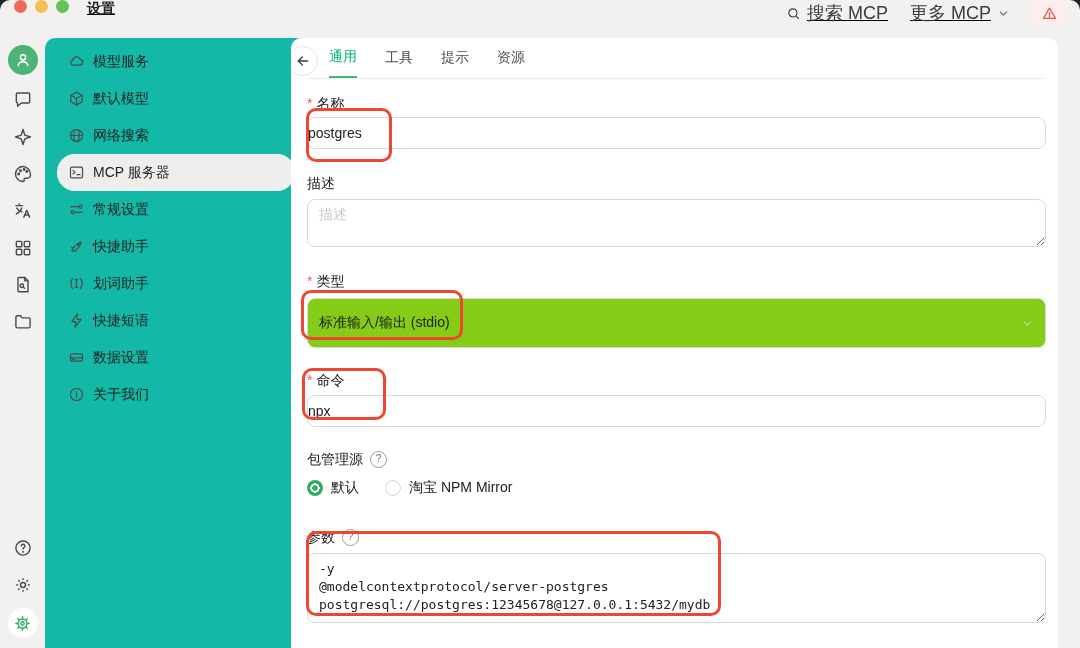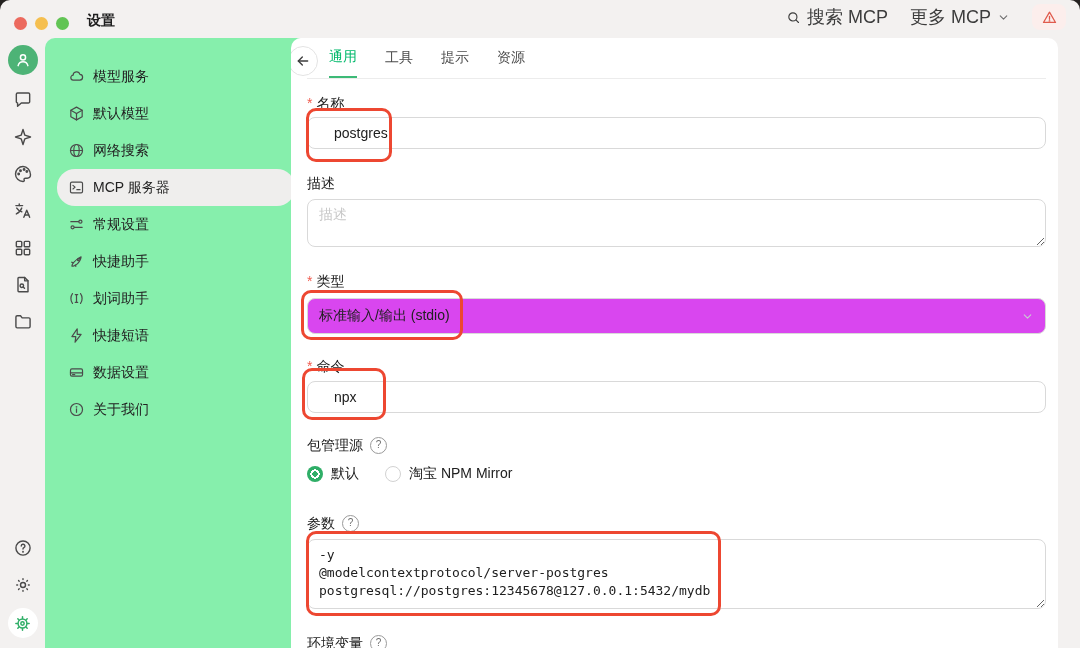--- a/index.html
+++ b/index.html
@@ -1,53 +1,53 @@
 <!DOCTYPE html>
 <html><head>
 <meta charset="utf-8">
 <style>
   html,body{margin:0;padding:0;background:#242220;font-family:"Liberation Sans","DejaVu Sans",sans-serif;}
   #app{position:relative;width:1080px;height:648px;background:#f3f1f0;overflow:hidden;border-radius:10px 10px 0 0;}
   svg{display:block}
   
-  .titlebar{position:absolute;left:0;top:0;width:100%;height:38px;display:flex;align-items:flex-end;padding:8px 14px;box-sizing:border-box;}
+  .titlebar{position:absolute;left:0;top:0;width:100%;height:38px;display:flex;align-items:flex-start;padding:0 14px;box-sizing:border-box;text-decoration:underline;}
   .lights{display:flex;gap:8px;align-items:center}
   .light{width:13px;height:13px;border-radius:50%}
   .light.red{background:#ec6a5e}.light.yellow{background:#f5bf4f}.light.green{background:#61c454}
   .win-title{margin-left:18px;font-size:14px;font-weight:bold;color:#1f1f1f}
   .tb-right{margin-left:auto;display:flex;align-items:center;gap:22px}
   .tb-group{display:flex;align-items:center;gap:6px;font-size:18px;color:#3c3c3c;cursor:pointer}
   .warn-pill{width:34px;height:26px;border-radius:8px;background:#fceeec;display:flex;align-items:center;justify-content:center;cursor:pointer}
   
   .rail{position:absolute;left:0;top:38px;width:45px;bottom:0;display:flex;flex-direction:column;align-items:center;}
   .avatar{width:30px;height:30px;border-radius:50%;background:#4db376;display:flex;align-items:center;justify-content:center;margin-top:7px;cursor:pointer}
   .rail-btn{width:24px;height:24px;margin-top:13px;display:flex;align-items:center;justify-content:center;color:#4a4a4a;cursor:pointer}
   .rail-bottom{position:absolute;left:0;bottom:10px;width:45px;display:flex;flex-direction:column;align-items:center}
   .gear-active{width:30px;height:30px;margin-top:11px;border-radius:50%;background:#ffffff;display:flex;align-items:center;justify-content:center;color:#2fae67;cursor:pointer}
   
-  .nav{position:absolute;left:45px;top:38px;width:262px;bottom:0;background:#86efac;border-radius:10px 10px 0 0;padding-top:20px;box-sizing:border-box}
+  .nav{position:absolute;left:45px;top:38px;width:262px;bottom:0;background:#14b8a6;border-radius:10px 10px 0 0;padding-top:5px;box-sizing:border-box}
   .nav-item{height:37px;margin:0 12px;padding:0 11px;display:flex;align-items:center;gap:8px;font-size:14px;color:#222;border-radius:18px;cursor:pointer;white-space:nowrap}
   .nav-item .nico{color:#4b4b4b;flex:0 0 auto}
   .nav-item.active{background:#efeeed;font-weight:500}
   
   .content{position:absolute;left:291px;top:38px;width:767px;bottom:0;background:#ffffff;border-radius:10px 10px 0 0;box-sizing:border-box;padding:0 12px 0 16px;overflow:hidden}
   .tabbar{position:relative;height:40px;border-bottom:1px solid #ececec;display:flex;align-items:center;gap:28px;padding-left:22px}
   .tab{font-size:14px;color:#4b4b4b;height:40px;display:flex;align-items:center;cursor:pointer;box-sizing:border-box}
   .tab.active{color:#00b96b;border-bottom:2px solid #3dba77;font-weight:500}
   .back-btn{position:absolute;left:-19px;top:8px;width:30px;height:30px;border-radius:50%;background:#fff;border:1px solid #e3e3e3;display:flex;align-items:center;justify-content:center;color:#3c3c3c;cursor:pointer;z-index:5;box-sizing:border-box}
   
   .flabel{margin-top:24px;height:20px;line-height:20px;font-size:14px;color:#202020;display:flex;align-items:center;gap:4px}
   .flabel.first{margin-top:14px}
   .req{color:#f05b4f}
   .help{width:15px;height:15px;border-radius:50%;border:1px solid #9a9a9a;color:#6e6e6e;font-size:10px;display:inline-flex;align-items:center;justify-content:center;margin-left:3px;cursor:pointer}
-  .tinput{margin-top:4px;width:100%;height:32px;box-sizing:border-box;border:1px solid #d9d9d9;border-radius:8px;padding:0 26px;font-size:14px;color:#202020;font-family:inherit;outline:none;background:#fff;display:block}
+  .tinput{margin-top:4px;width:100%;height:32px;box-sizing:border-box;border:1px solid #d9d9d9;border-radius:8px;padding:0 0;font-size:14px;color:#202020;font-family:inherit;outline:none;background:#fff;display:block}
   .tarea{margin-top:6px;width:100%;box-sizing:border-box;border:1px solid #d9d9d9;border-radius:8px;padding:6px 11px;font-size:14px;color:#202020;font-family:inherit;outline:none;background:#fff;display:block;resize:both}
   .tarea::placeholder,.tinput::placeholder{color:#c8c8c8}
   .tarea.mono{font-family:"DejaVu Sans Mono","Liberation Mono",monospace;font-size:13px;line-height:18px}
-  .select{margin-top:7px;height:32px;border:1px solid #d9d9d9;border-radius:8px;display:flex;align-items:center;padding:1px 11px;font-size:14px;color:#202020;cursor:pointer;background:#d946ef;justify-content:space-between}
+  .select{margin-top:7px;height:32px;border:1px solid #d9d9d9;border-radius:8px;display:flex;align-items:center;padding:8px 11px;font-size:14px;color:#202020;cursor:pointer;background:#84cc16;justify-content:space-between}
   .select .chev{color:#c9ccd0}
   .radio-row{margin-top:8px;display:flex;align-items:center;gap:26px;height:22px}
   .radio-opt{display:flex;align-items:center;gap:8px;font-size:14px;color:#202020;cursor:pointer}
   .radio{width:16px;height:16px;border-radius:50%;border:1px solid #d2d2d2;background:#fff;box-sizing:border-box}
   .radio.checked{border:none;background:radial-gradient(circle,#2fae67 0 2.6px,#ffffff 2.6px 4.6px,#2fae67 4.6px 100%)}
   
   .anno{position:absolute;border:3px solid #ed4731;border-radius:10px;pointer-events:none;z-index:9}
 </style>
 </head>
 <body>

